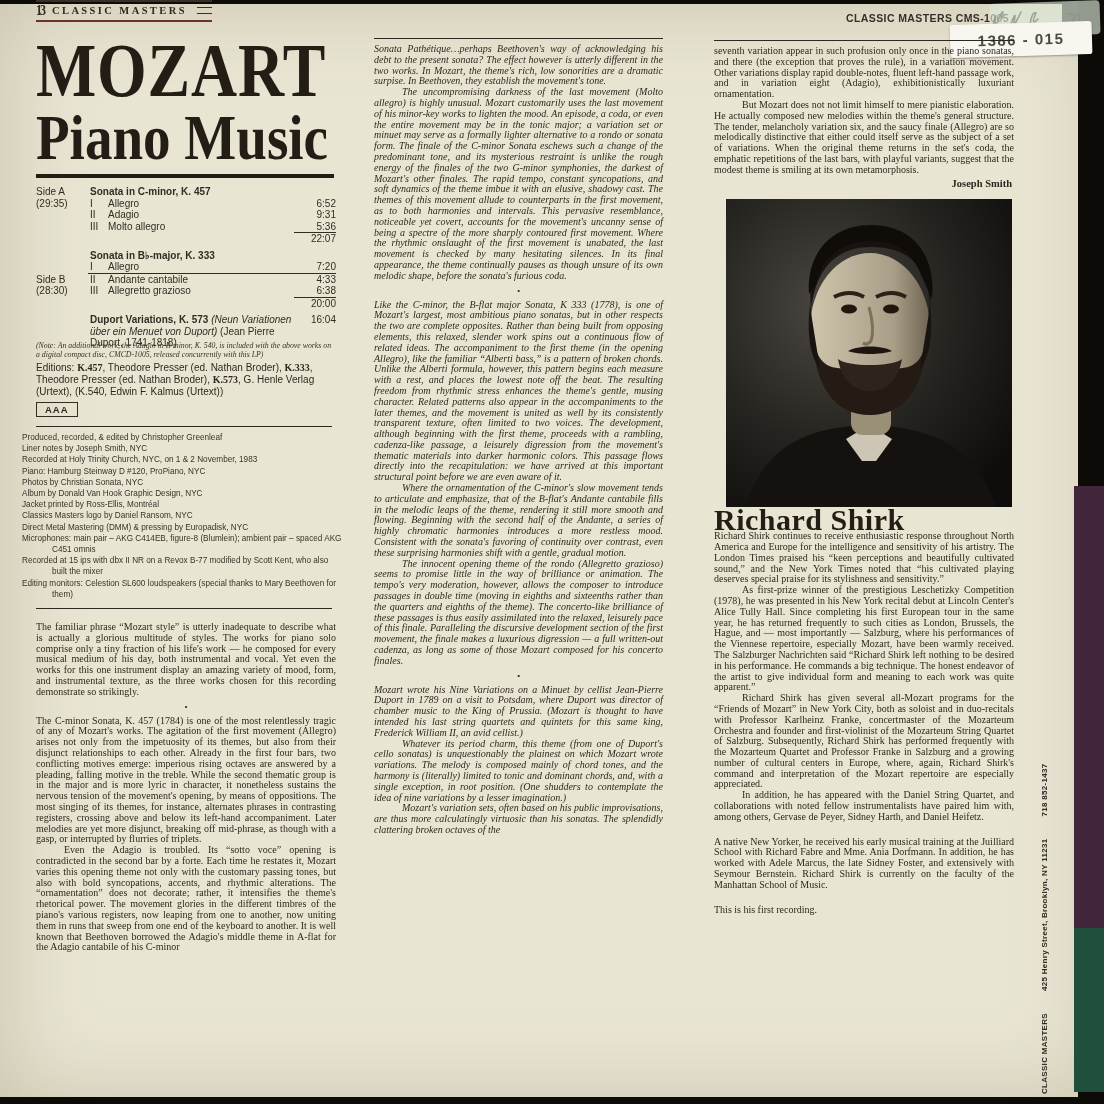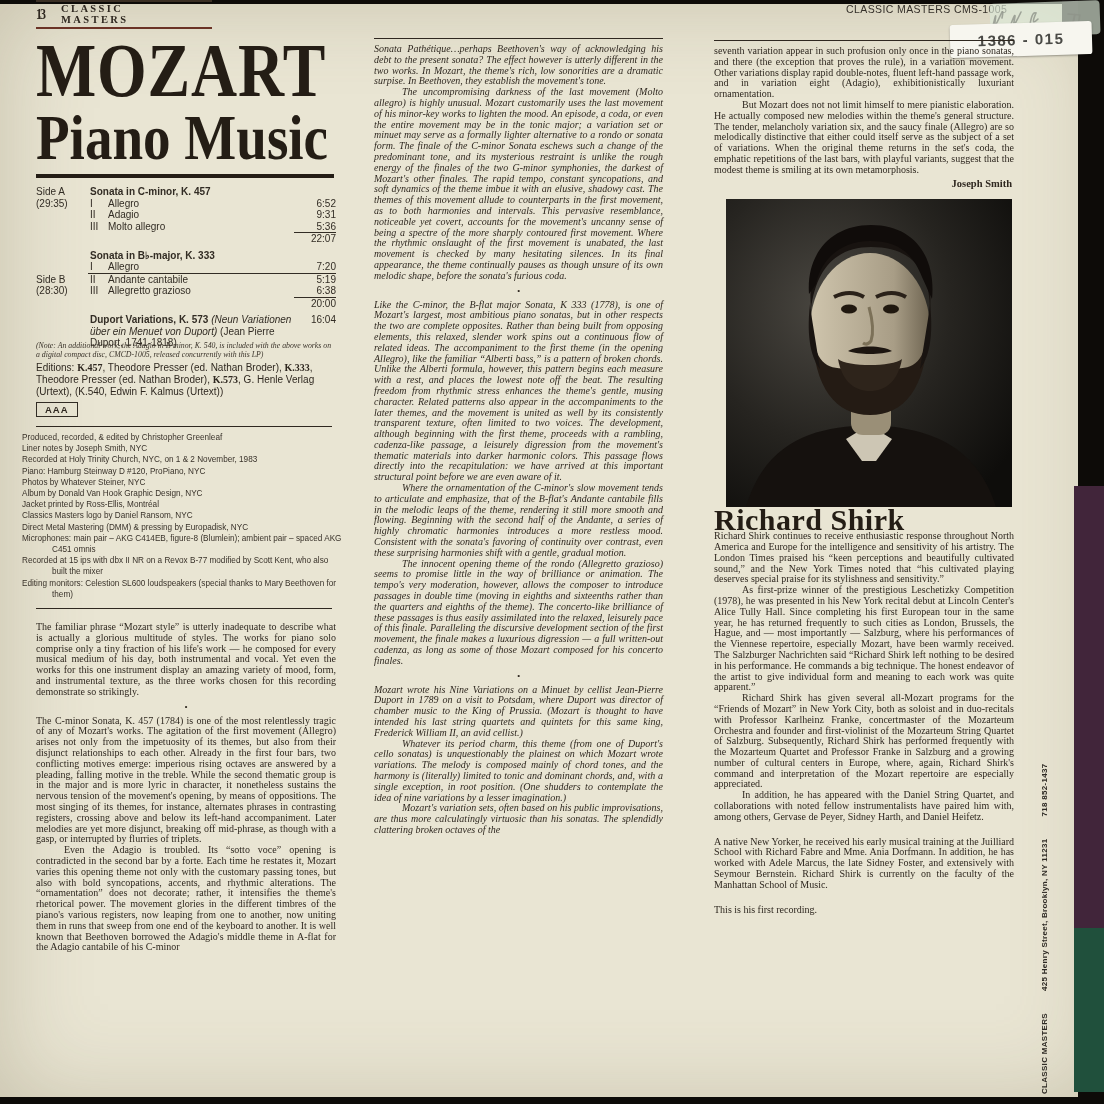--- a/index.html
+++ b/index.html
@@ -13,26 +13,26 @@
   
   .edge{position:absolute;background:#0d0b08;}
   #edge-top{left:0;top:0;width:1104px;height:4px;}
   #edge-bottom{left:0;top:1097px;width:1104px;height:7px;}
   #edge-right{left:1078px;top:0;width:26px;height:1104px;}
   #sleeve-purple{position:absolute;left:1074px;top:486px;width:30px;height:442px;background:#41253a;}
   #sleeve-green{position:absolute;left:1074px;top:928px;width:30px;height:164px;background:#20503c;}
   #corner-dark{position:absolute;left:1062px;top:0;width:42px;height:34px;background:#141110;}
 
   
-  #logo{position:absolute;left:36px;top:0;width:176px;border-top:2px solid #3a2f24;border-bottom:2px solid #6b3326;padding:1px 0 2px 0;display:flex;align-items:center;gap:17px;}
+  #logo{position:absolute;left:36px;top:0;width:176px;border-top:2px solid #3a2f24;border-bottom:2px solid #6b3326;padding:1px 0 2px 0;display:flex;align-items:center;gap:8px;}
   #logo .mark{font-weight:bold;font-size:12px;letter-spacing:-2px;transform:scaleY(1.15);}
   #logo .lg-text{font-size:10.5px;font-weight:bold;letter-spacing:2.4px;}
   #logo .dline{flex:1;height:5px;border-top:1px solid #3a2f24;border-bottom:1px solid #3a2f24;margin-left:2px;}
 
-  #catalog{position:absolute;left:846px;top:3px;width:210px;font-family:"Liberation Sans",sans-serif;font-weight:normal;font-size:10.5px;letter-spacing:.4px;color:#35302a;}
+  #catalog{position:absolute;left:846px;top:12px;width:210px;font-family:"Liberation Sans",sans-serif;font-weight:bold;font-size:10.5px;letter-spacing:.4px;color:#35302a;}
 
   
   #pencil-tint{position:absolute;left:990px;top:2px;width:110px;height:34px;background:#dcead8;opacity:.65;border-radius:4px;transform:rotate(-2deg);}
   #pencil{position:absolute;left:985px;top:0;}
   #sticker{position:absolute;left:950px;top:23px;width:142px;height:33px;background:#f7f6ef;border-radius:3px;transform:rotate(-1.6deg);box-shadow:0 1px 2px rgba(0,0,0,.35);display:flex;align-items:center;justify-content:center;}
   #sticker span{font-family:"Liberation Sans",sans-serif;font-weight:bold;font-size:15px;letter-spacing:1.5px;color:#4a4a46;}
 
   
   #title{position:absolute;left:36px;top:36px;width:310px;}
   #title .l1{font-size:76px;font-weight:bold;line-height:.92;letter-spacing:1px;transform:scaleX(.84);transform-origin:left;white-space:nowrap;color:#241d15;}
@@ -161,21 +161,21 @@
       <span class="t-side"></span>
       <span class="t-num">I</span>
       <span class="t-name">Allegro</span>
       <span class="t-time">7:20</span>
     </div>
     <div class="t-rule"></div>
     <div class="t-row">
       <span class="t-side">Side B</span>
       <span class="t-num">II</span>
       <span class="t-name">Andante cantabile</span>
-      <span class="t-time">5:19</span>
+      <span class="t-time">4:33</span>
     </div>
     <div class="t-row">
       <span class="t-side">(28:30)</span>
       <span class="t-num">III</span>
       <span class="t-name">Allegretto grazioso</span>
       <span class="t-time">6:38</span>
     </div>
     <div class="t-row t-total">
       <span class="t-side"></span>
         <span class="t-num"></span>
@@ -199,21 +199,21 @@
   </div>
 
   <div id="aaa">AAA</div>
   <div class="hrule" id="hr1"></div>
 
   <div id="credits">
     <div class="credit">Produced, recorded, &amp; edited by Christopher Greenleaf</div>
     <div class="credit">Liner notes by Joseph Smith, NYC</div>
     <div class="credit">Recorded at Holy Trinity Church, NYC, on 1 &amp; 2 November, 1983</div>
     <div class="credit">Piano: Hamburg Steinway D #120, ProPiano, NYC</div>
-    <div class="credit">Photos by Whatever Steiner, NYC</div>
+    <div class="credit">Photos by Christian Sonata, NYC</div>
     <div class="credit">Album by Donald Van Hook Graphic Design, NYC</div>
     <div class="credit">Jacket printed by Ross-Ellis, Montréal</div>
     <div class="credit">Classics Masters logo by Daniel Ransom, NYC</div>
     <div class="credit">Direct Metal Mastering (DMM) &amp; pressing by Europadisk, NYC</div>
     <div class="credit">Microphones: main pair – AKG C414EB, figure-8 (Blumlein); ambient pair – spaced AKG C451 omnis</div>
     <div class="credit">Recorded at 15 ips with dbx II NR on a Revox B-77 modified by Scott Kent, who also built the mixer</div>
     <div class="credit">Editing monitors: Celestion SL600 loudspeakers (special thanks to Mary Beethoven for them)</div>
   </div>
   <div class="hrule" id="hr2"></div>
 

